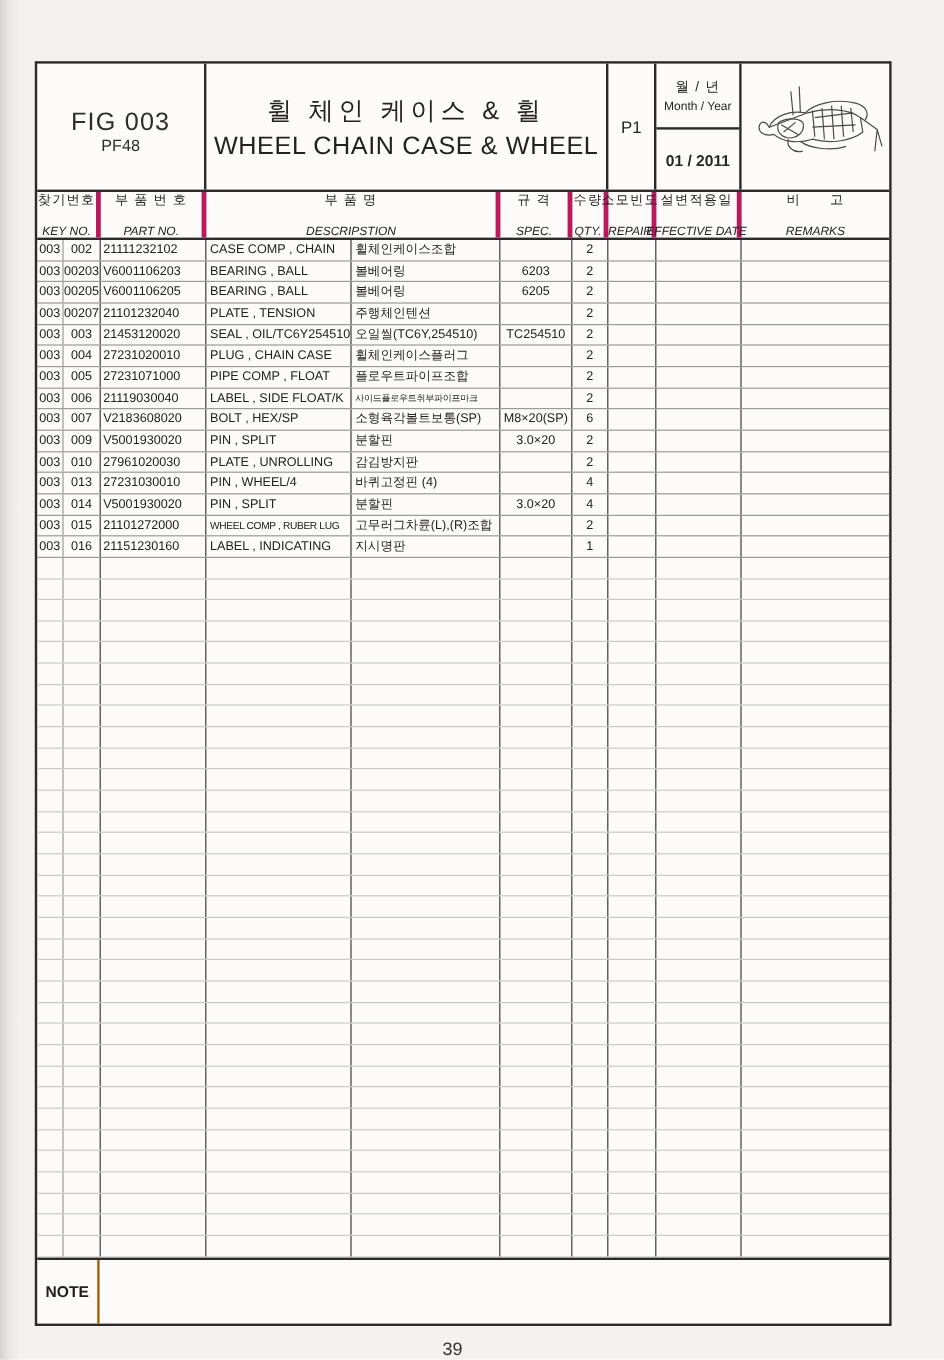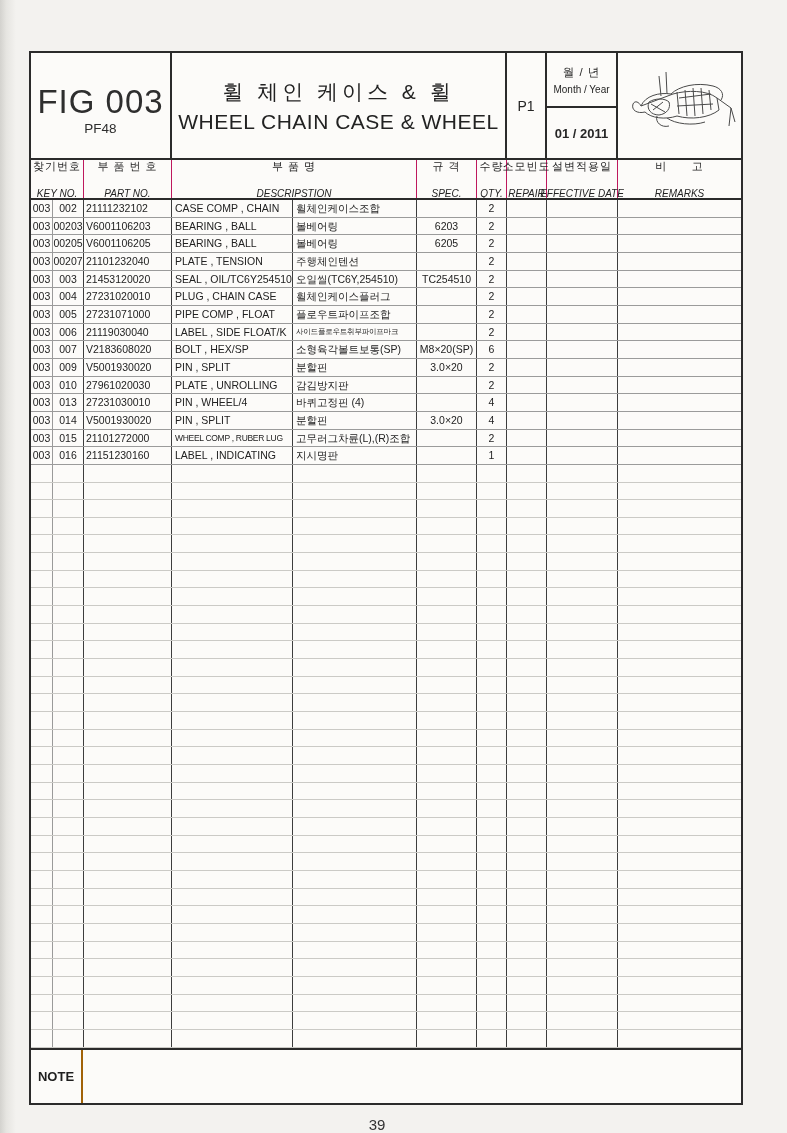--- a/index.html
+++ b/index.html
@@ -23,38 +23,38 @@
     position:absolute;left:29px;top:51px;width:710px;height:1050px;
     border:2px solid #2b2b2b;background:#fcfbf9;
     display:flex;flex-direction:column;
   }
 
   
   .hdr-band{display:flex;height:107px;box-sizing:border-box;border-bottom:2px solid #2b2b2b;}
   .hdr-band>div{box-sizing:border-box;border-right:2px solid #2b2b2b;}
   .hdr-band>div:last-child{border-right:none;}
   .fig-box{width:141px;display:flex;flex-direction:column;align-items:center;justify-content:center;position:relative;}
-  .fig-no{font-size:33px;letter-spacing:1px;color:#2e2e2e;margin-top:10px;}
+  .fig-no{font-size:21px;letter-spacing:1px;color:#2e2e2e;margin-top:10px;}
   .model{font-size:13.5px;color:#2e2e2e;margin-bottom:2px;}
   .title-box{width:335px;display:flex;flex-direction:column;align-items:center;justify-content:center;}
   .title-ko{font-size:21px;letter-spacing:4px;color:#222;}
   .title-en{font-size:21px;letter-spacing:0.5px;color:#222;margin-top:4px;}
   .p1-box{width:40px;display:flex;align-items:center;justify-content:center;font-size:14px;}
   .my-box{width:71px;display:flex;flex-direction:column;}
   .my-top{height:55px;box-sizing:border-box;border-bottom:2px solid #2b2b2b;
           display:flex;flex-direction:column;align-items:center;justify-content:center;}
   .my-ko{font-size:11.5px;letter-spacing:1px;}
   .my-en{font-size:10px;margin-top:4px;white-space:nowrap;}
   .my-bottom{flex:1;display:flex;align-items:center;justify-content:center;font-size:13px;font-weight:bold;}
   .illus-box{width:123px;display:flex;align-items:center;justify-content:center;overflow:hidden;}
   .illus-box svg{display:block;}
 
   
   .col-hdr{display:flex;height:40px;box-sizing:border-box;border-bottom:2px solid #2b2b2b;}
-  .col-hdr>div{box-sizing:border-box;border-right:1px solid #be185d;
+  .col-hdr>div{box-sizing:border-box;border-right:4px solid #be185d;
     display:flex;flex-direction:column;align-items:center;justify-content:center;}
   .col-hdr>div:last-child{border-right:none;}
   .ch-ko{font-size:11px;letter-spacing:1px;color:#232323;white-space:pre;}
   .ch-en{font-size:10px;font-style:italic;color:#232323;margin-top:14px;white-space:nowrap;}
   .w-keyno{width:53px;} .w-part{width:88px;} .w-desc{width:245px;}
   .w-spec{width:60px;} .w-qty{width:30px;} .w-repair{width:40px;}
   .w-eff{width:71px;} .w-rem{width:123px;}
 
   
   .tbody{height:848px;overflow:hidden;}

